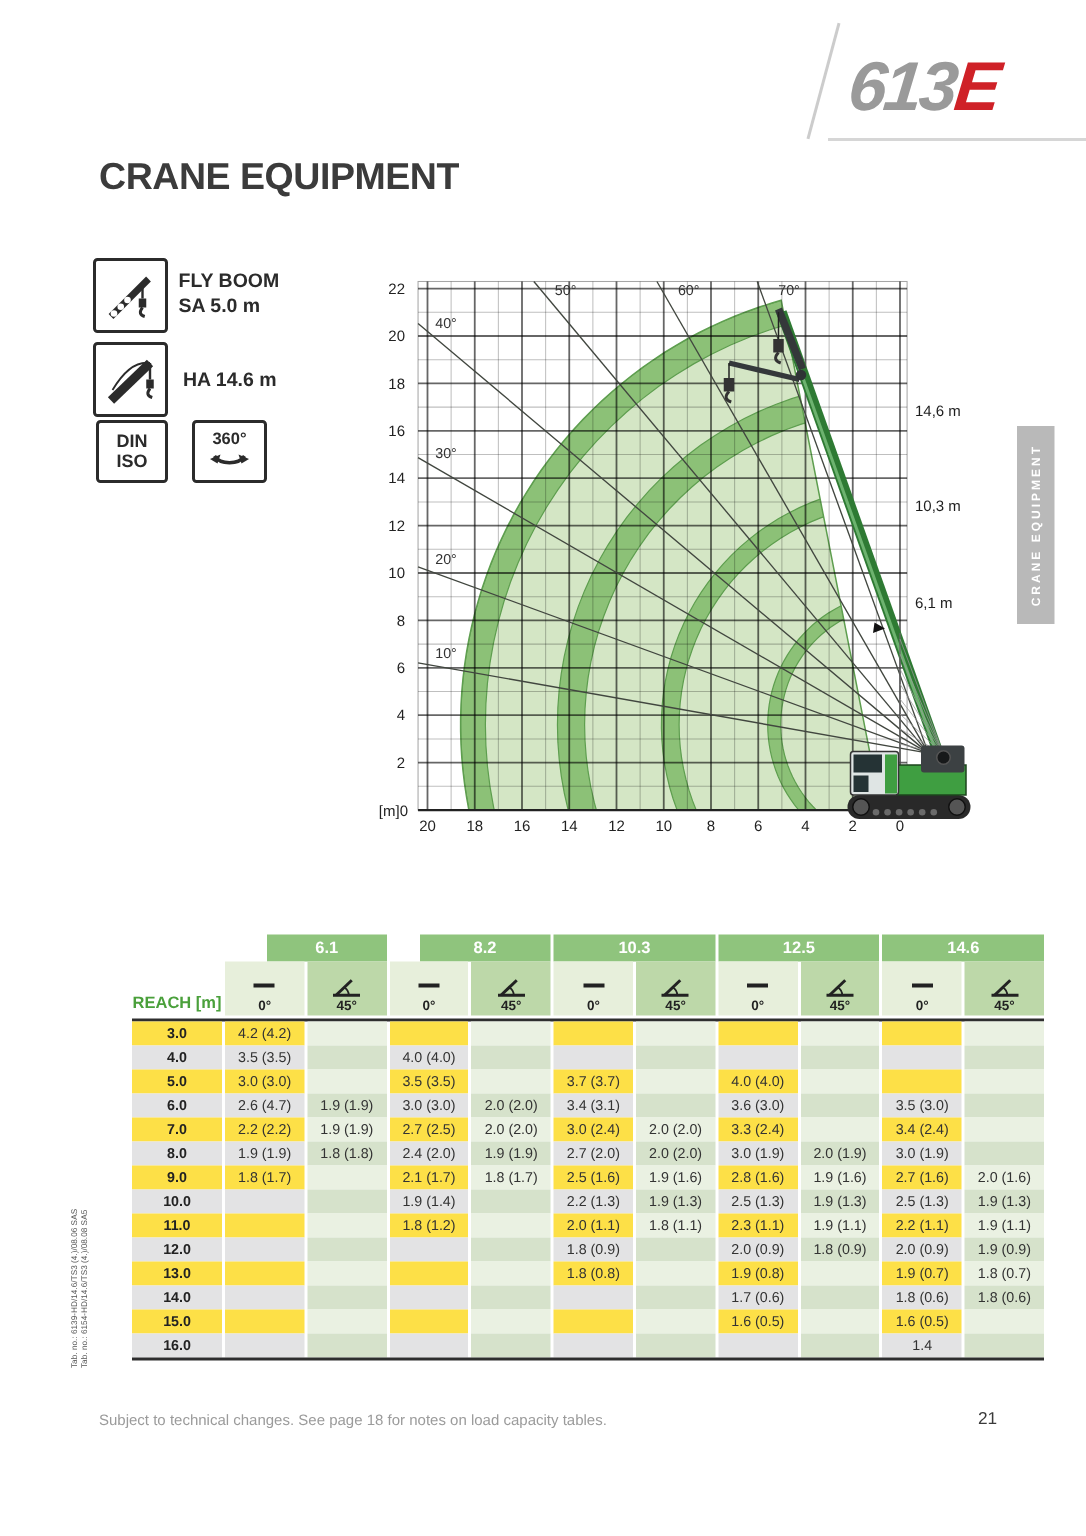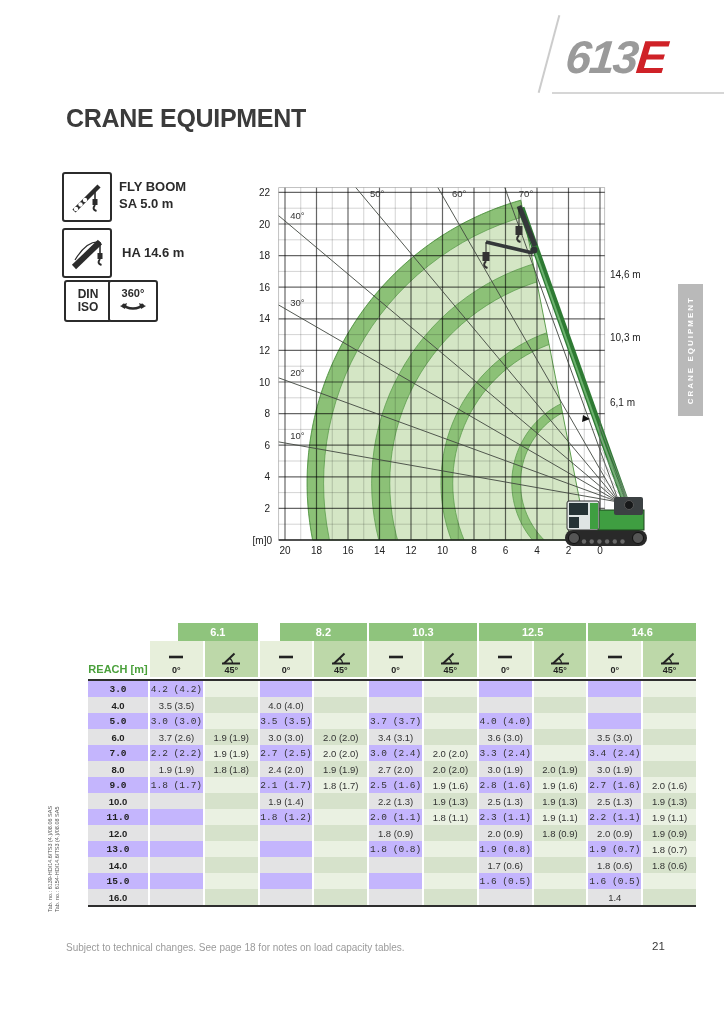--- a/index.html
+++ b/index.html
@@ -34,21 +34,21 @@
            letter-spacing:1.4px;}
   .r-boom{height:18px;background:#8fc47d;color:#fff;font-weight:bold;font-size:11px;}
   .r-icon{height:34px;flex-direction:column;justify-content:flex-end;padding-bottom:2px;}
   .icon-0{background:#e7efdb;} .icon-45{background:#bdd8a9;}
   .deg-label{font-size:9px;font-weight:bold;color:#222;line-height:10px;}
   .reach-head{height:34px;display:flex;align-items:flex-end;justify-content:center;
               font-size:11px;font-weight:bold;color:#4aa03b;padding-bottom:4px;}
   .rule{grid-column:1/-1;height:2px;background:#2e2e2e;}
   .r-data{height:16px;font-size:9.5px;color:#333;}
   .rowlab{font-weight:bold;color:#222;}
-  .w0{background:#c4b5fd;font-family:Liberation Mono, monospace;} .g0{background:#e3e3e4;}
+  .w0{background:#fde047;} .g0{background:#e3e3e4;}
   .w45{background:#eaf1e2;} .g45{background:#d6e2cb;}
   
   #tab-notes{position:absolute;left:47px;top:912px;transform:rotate(-90deg);
              transform-origin:0 0;font-size:5.5px;line-height:6.5px;color:#555;white-space:nowrap;}
   
   #footer-note{position:absolute;left:66px;top:942px;font-size:10px;color:#9b9b9b;}
   #brand{position:absolute;left:497px;top:932px;font-style:italic;font-weight:bold;
          color:#a9a9a9;font-size:17px;letter-spacing:-0.5px;}
   #brand .bigN{font-size:27px;position:relative;top:3px;margin:0 -2px;}
   #page-num{position:absolute;left:652px;top:940px;font-size:11.5px;color:#3a3a3a;font-weight:normal;}
@@ -93,21 +93,21 @@
   <div class="eqlabel" style="left:122px;top:244px;">
     <div>HA 14.6 m</div>
   </div>
 
   <div class="eqbox" style="left:64px;top:280px;width:44px;height:38px;">
     <div class="boxtxt">
       <div>DIN</div>
       <div>ISO</div>
     </div>
   </div>
-  <div class="eqbox" style="left:108px;top:280px;width:46px;height:38px;">
+  <div class="eqbox" style="left:128px;top:280px;width:46px;height:38px;">
     <div class="boxtxt">
       <div style="font-size:11px;">360°</div>
       <svg width="30" height="12" viewBox="0 0 30 12">
         <path d="M5 4 C 9 10, 21 10, 25 4" fill="none" stroke="#2b2b2b" stroke-width="2.4"></path>
         <polygon points="2,6 9,3 7,9" fill="#2b2b2b"></polygon>
         <polygon points="28,6 21,3 23,9" fill="#2b2b2b"></polygon>
       </svg>
     </div>
   </div>
 
@@ -366,21 +366,21 @@
       <div class="c r-data w45"></div>
       <div class="c r-data w0">3.5 (3.5)</div>
       <div class="c r-data w45"></div>
       <div class="c r-data w0">3.7 (3.7)</div>
       <div class="c r-data w45"></div>
       <div class="c r-data w0">4.0 (4.0)</div>
       <div class="c r-data w45"></div>
       <div class="c r-data w0"></div>
       <div class="c r-data w45"></div>
       <div class="c r-data rowlab g0">6.0</div>
-      <div class="c r-data g0">3.7 (2.6)</div>
+      <div class="c r-data g0">2.6 (4.7)</div>
       <div class="c r-data g45">1.9 (1.9)</div>
       <div class="c r-data g0">3.0 (3.0)</div>
       <div class="c r-data g45">2.0 (2.0)</div>
       <div class="c r-data g0">3.4 (3.1)</div>
       <div class="c r-data g45"></div>
       <div class="c r-data g0">3.6 (3.0)</div>
       <div class="c r-data g45"></div>
       <div class="c r-data g0">3.5 (3.0)</div>
       <div class="c r-data g45"></div>
       <div class="c r-data rowlab w0">7.0</div>

